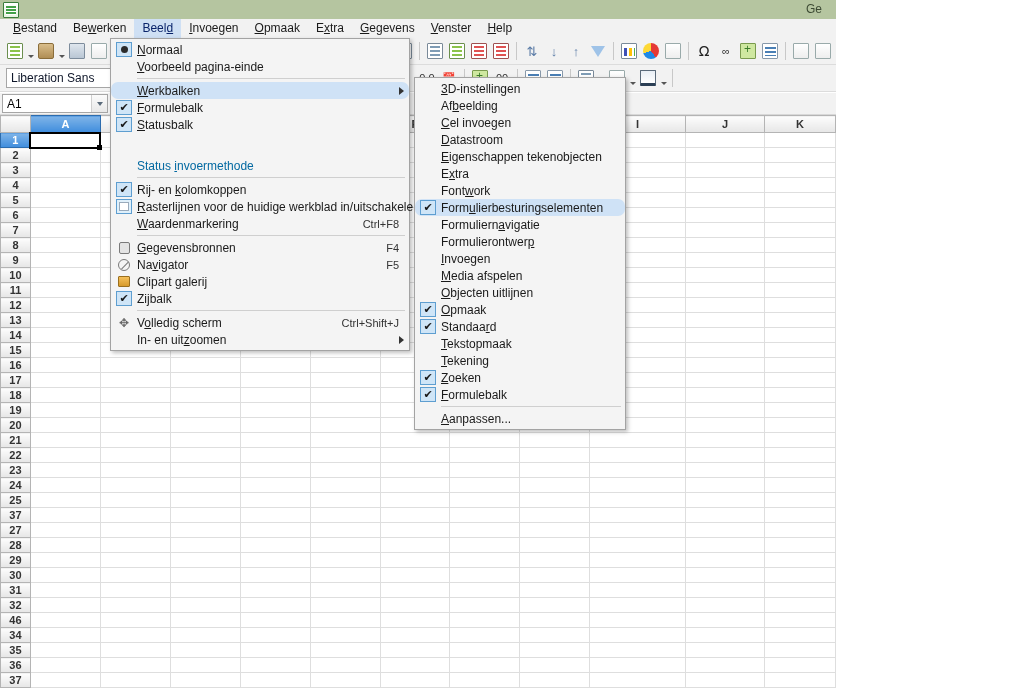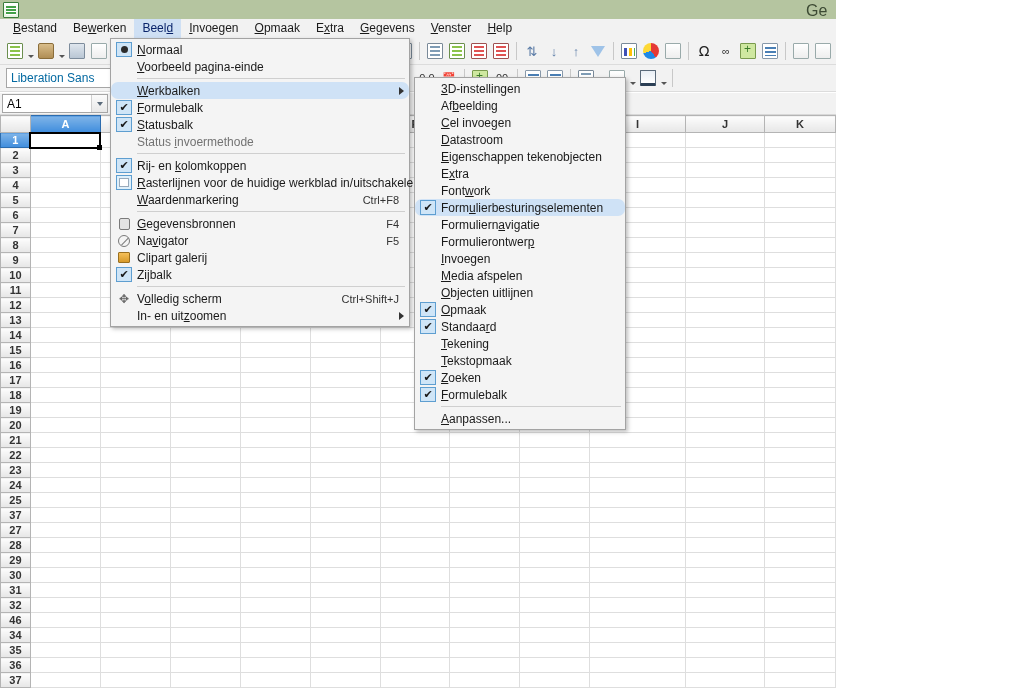--- a/index.html
+++ b/index.html
@@ -25,21 +25,21 @@
     background: linear-gradient(#ffffff, #e8f3e0);
     border: 1px solid #3a7d3a; border-radius: 1px;
   }
   .titlebar-icon::before {
     content: ""; position: absolute; left: 2px; top: 3px;
     width: 10px; height: 9px;
     background: repeating-linear-gradient(#43a047 0 2px, #ffffff 2px 3px);
   }
   .titlebar-title {
     position: absolute; left: 806px; top: 2px;
-    font-size: 16px; color: #3c4a33; white-space: nowrap;
+    font-size: 12px; color: #3c4a33; white-space: nowrap;
   }
 
   
   .menubar {
     position: absolute; left: 0; top: 19px; width: 836px; height: 19px;
     background: #f2f2f2;
     display: flex; align-items: center; padding-left: 5px;
   }
   .menu-item {
     height: 19px; line-height: 19px; padding: 0 8px;
@@ -97,21 +97,21 @@
   .ico-blue-lines { background:#fff; border:1px solid #8899aa; }
   .ico-blue-lines::after { content:""; position:absolute; left:2px; top:3px; width:11px; height:9px;
      background: repeating-linear-gradient(#4a7fb5 0 2px, #ffffff 2px 4px); }
   .ico-monitor { background: linear-gradient(#e8eef5,#ffffff); border:1px solid #5a6a7a; border-bottom-width:3px; border-bottom-color:#2b3f55; }
   .ico-sort { color:#5a7ba6; font-size: 13px; }
 
   
   .fontbox {
     width: 110px; height: 20px; background: #ffffff;
     border: 1px solid #a6a6a6; display: flex; align-items: center;
-    padding-left: 4px; font-size: 12px; color: #0369a1; margin-left: 2px;
+    padding-left: 4px; font-size: 12px; color: #0f172a; margin-left: 2px;
   }
 
   
   .formulabar {
     position: absolute; left: 0; top: 93px; width: 836px; height: 22px;
     background: #f2f2f2; display: flex; align-items: center; padding-left: 2px;
     border-bottom: 1px solid #d8d8d8;
   }
   .namebox {
     width: 106px; height: 19px; background: #ffffff; border: 1px solid #a6a6a6;
@@ -179,21 +179,21 @@
     background: #f4f4f4; border: 1px solid #a3a3a3;
     box-shadow: 2px 2px 4px rgba(0,0,0,0.25);
     padding: 2px 0;
     z-index: 50;
   }
   .mrow {
     display: flex; align-items: center; height: 17px;
     font-size: 12px; color: #1a1a1a; position: relative; cursor: default;
   }
   .mrow.hi { background: #cfe2f6; border-radius: 7px; }
-  .mrow.disabled { color: #737373; }
+  .mrow.disabled { color: #0369a1; margin-top: 24px; }
   .mcheckcol { width: 26px; height: 17px; display: flex; align-items: center; justify-content: center; flex: none; }
   .mlabel { flex: 1; white-space: nowrap; }
   .mlabel u { text-decoration: underline; }
   .mshort { padding-right: 10px; font-size: 11px; color: #333; white-space: nowrap; }
   .msub { width: 16px; display:flex; align-items:center; justify-content:center; }
   .msub::after {
     content:""; border-top:4px solid transparent; border-bottom:4px solid transparent;
     border-left:5px solid #333;
   }
   .msep { height: 1px; background: #cfcfcf; margin: 3px 4px 3px 26px; }
@@ -1165,27 +1165,27 @@
         <span class="mlabel"><u>O</u>pmaak</span>
       </div>
       <div class="mrow">
         <span class="mcheckcol">
           <span class="chk">✔</span>
         </span>
         <span class="mlabel">Standaa<u>r</u>d</span>
       </div>
       <div class="mrow">
         <span class="mcheckcol"></span>
+        <span class="mlabel"><u>T</u>ekstopmaak</span>
+      </div>
+      <div class="mrow">
+        <span class="mcheckcol"></span>
         <span class="mlabel"><u>T</u>ekening</span>
       </div>
       <div class="mrow">
-        <span class="mcheckcol"></span>
-        <span class="mlabel"><u>T</u>ekstopmaak</span>
-      </div>
-      <div class="mrow">
         <span class="mcheckcol">
           <span class="chk">✔</span>
         </span>
         <span class="mlabel"><u>Z</u>oeken</span>
       </div>
       <div class="mrow">
         <span class="mcheckcol">
           <span class="chk">✔</span>
         </span>
         <span class="mlabel"><u>F</u>ormulebalk</span>

